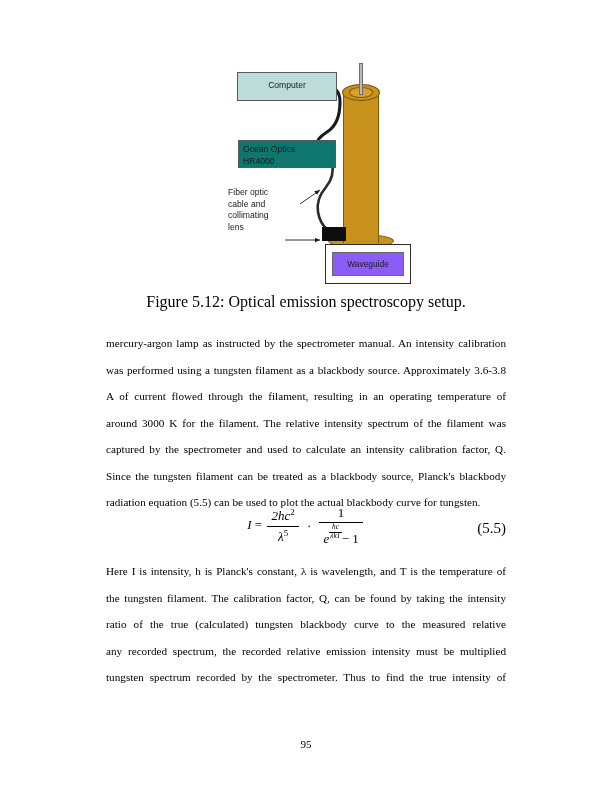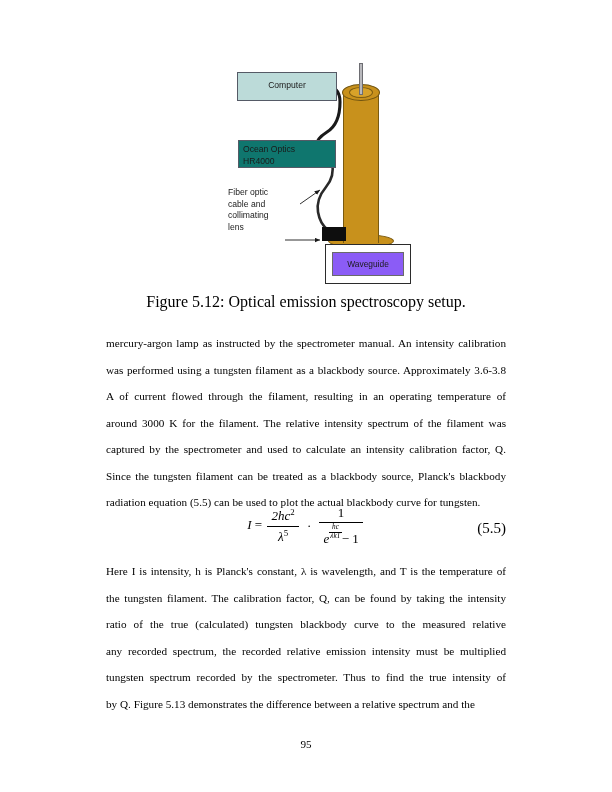--- a/index.html
+++ b/index.html
@@ -377,17 +377,16 @@
   <div id="eq-number">(5.5)</div>
 </div>
 
 <div id="body-text" style="top:558px;">
   <p class="para">
     <span class="tline j">Here I is intensity, h is Planck's constant, λ is wavelength, and T is the temperature of</span>
     <span class="tline j">the tungsten filament. The calibration factor, Q, can be found by taking the intensity</span>
     <span class="tline j">ratio of the true (calculated) tungsten blackbody curve to the measured relative</span>
     <span class="tline j">any recorded spectrum, the recorded relative emission intensity must be multiplied</span>
     <span class="tline j">tungsten spectrum recorded by the spectrometer. Thus to find the true intensity of</span>
-    <span class="tline last">by Q. Figure 5.13 demonstrates the difference between a relative spectrum and the</span>
   </p>
 </div>
 
 <div id="page-number">95</div>
 
 </body></html>

